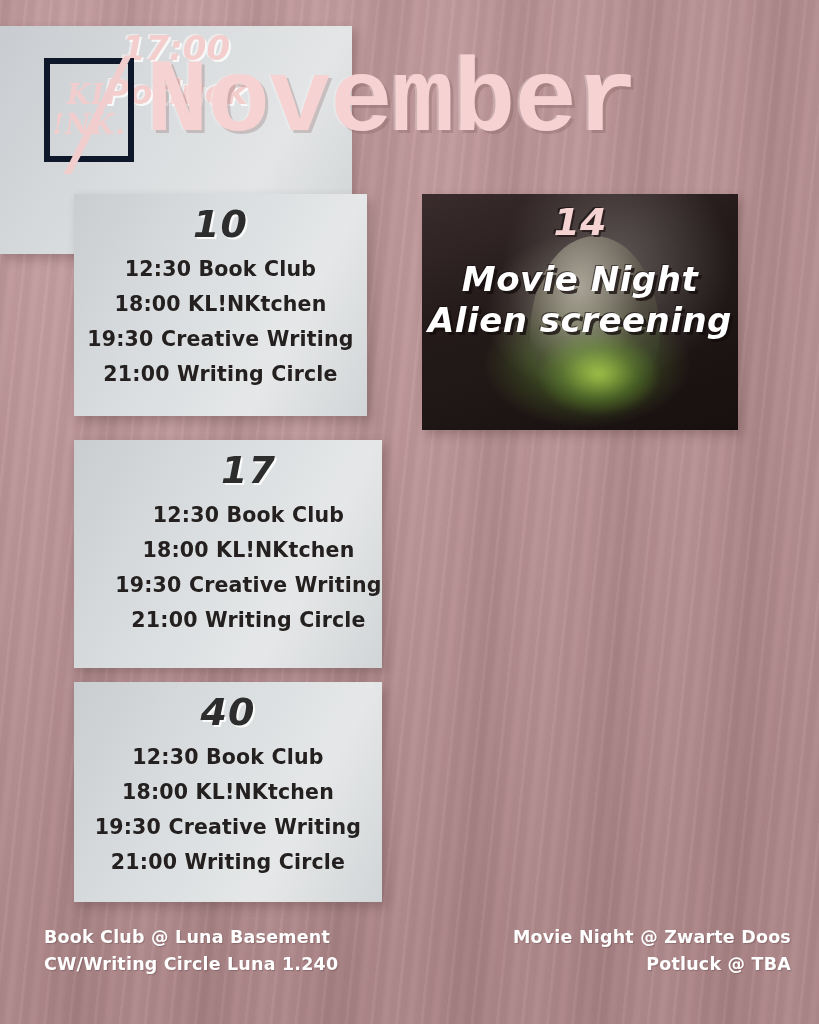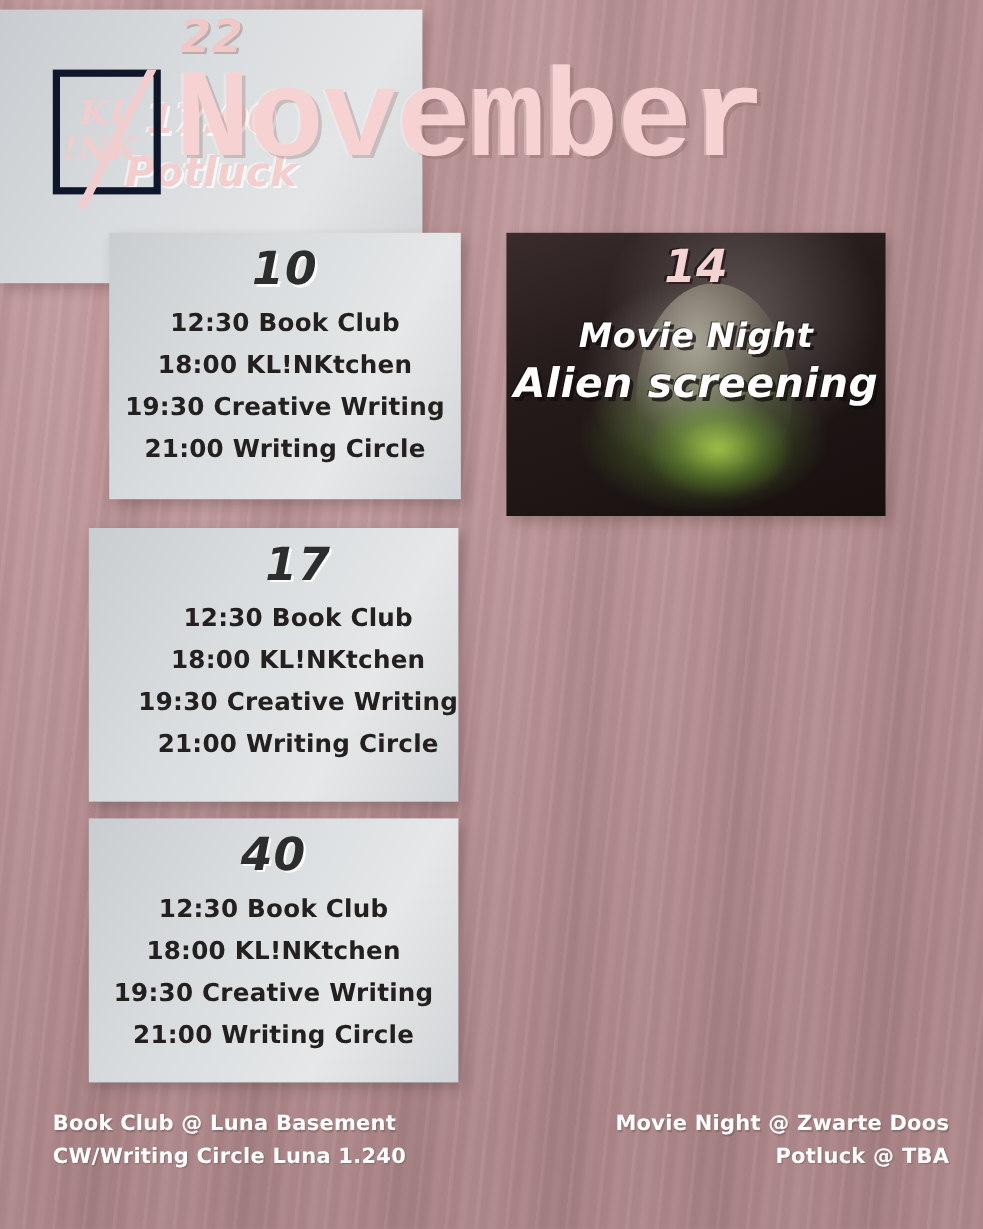--- a/index.html
+++ b/index.html
@@ -135,21 +135,21 @@
   .card-lines .line {
     font-family: "DejaVu Sans", sans-serif;
     font-weight: bold;
     font-size: 20.5px;
     line-height: 35px;
     color: #24201f;
     letter-spacing: 0.2px;
   }
 
   
-  #card-10 { left: 91px;  top: 194px; width: 293px; height: 222px; }
+  #card-10 { left: 74px;  top: 194px; width: 293px; height: 222px; }
   #card-17 { left: 74px;  top: 440px; width: 308px; height: 228px; padding-left: 41px; }
   #card-24 { left: 74px;  top: 682px; width: 308px; height: 220px; }
 
   
   #card-movie {
     left: 422px;
     top: 194px;
     width: 316px;
     height: 236px;
     background:
@@ -202,21 +202,21 @@
     font-family: "DejaVu Sans", sans-serif;
     font-weight: bold;
     font-style: italic;
     color: #ffffff;
     letter-spacing: 0.5px;
     text-shadow:
       3px 3px 0 rgba(20,12,12,0.75),
       -1px -1px 0 rgba(20,12,12,0.55);
   }
   .movie-text .m1 { font-size: 30px; line-height: 36px; }
-  .movie-text .m2 { font-size: 28px; line-height: 41px; margin-top: 15px; }
+  .movie-text .m2 { font-size: 34px; line-height: 41px; margin-top: 15px; }
   .movie-text .m3 { font-size: 34px; line-height: 41px; }
 
   
   #card-potluck {
     left: 422px;
     top: 440px;
     width: 352px;
     height: 228px;
     background: linear-gradient(120deg, #c8ccd0 0%, #d9dcde 40%, #e3e5e6 72%, #d0d3d5 100%);
     box-shadow: 4px 5px 10px rgba(70,45,45,0.28);
@@ -327,21 +327,20 @@
     <div class="movie-egg"></div>
     <div class="movie-glow"></div>
     <div class="movie-date">14</div>
     <div class="movie-text">
       <div class="m-line m2">Movie Night</div>
       <div class="m-line m3">Alien screening</div>
     </div>
   </div>
 
   <div id="card-potluck">
-    <div class="potluck-date">22</div>
     <div class="potluck-body">
       <div class="p-line">17:00</div>
       <div class="p-line">Potluck</div>
     </div>
   </div>
 
   <div class="footer">
     <div class="footer-left">
       <div class="f-line">Book Club @ Luna Basement</div>
       <div class="f-line">CW/Writing Circle Luna 1.240</div>

